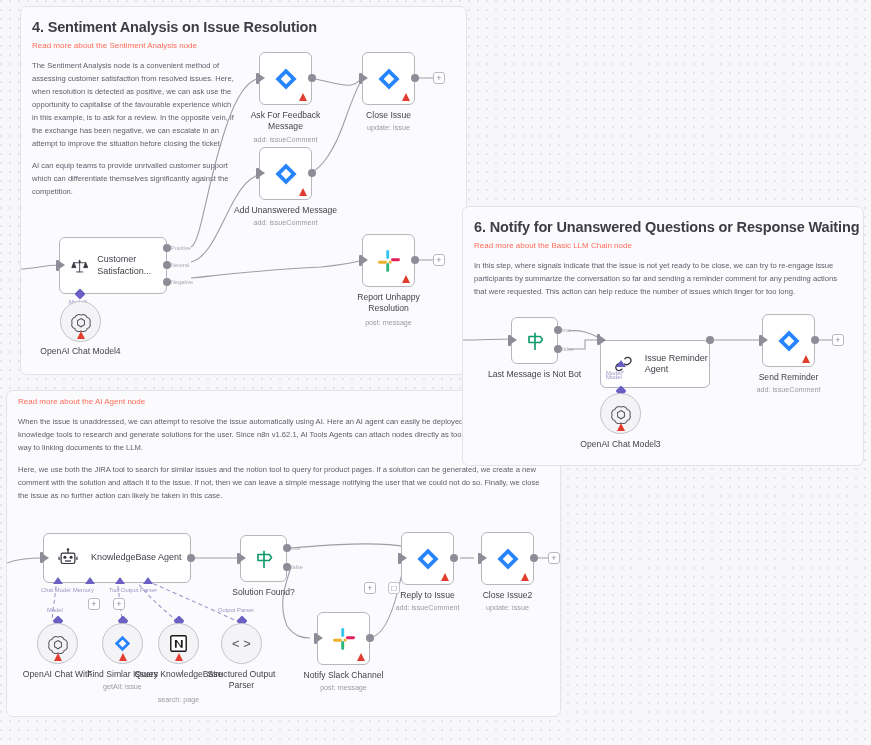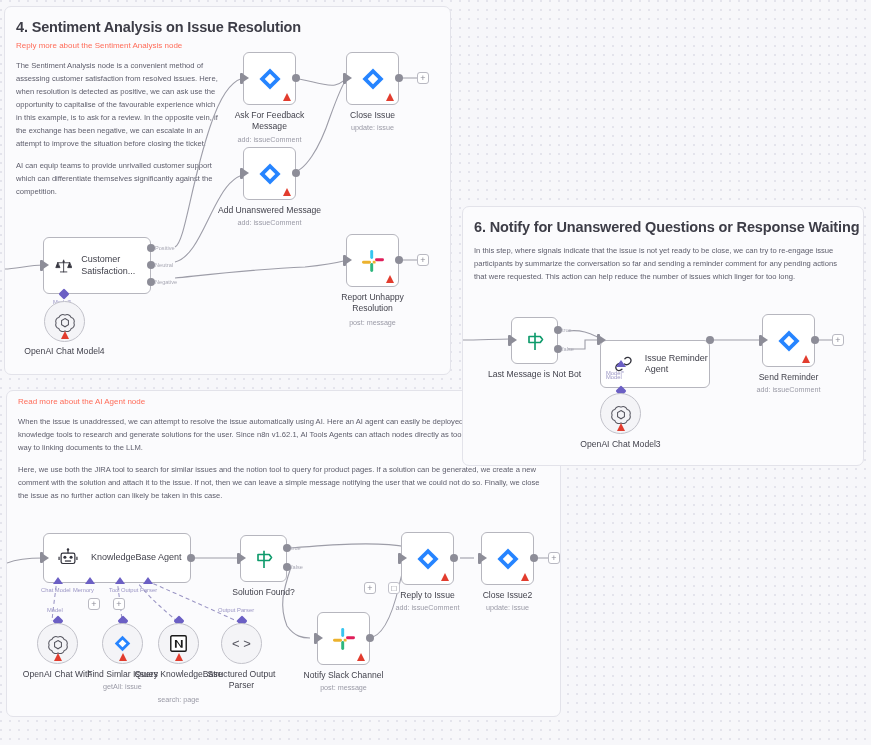--- a/index.html
+++ b/index.html
@@ -16,21 +16,21 @@
     overflow:hidden;
   }
 
   .panel{
     position:absolute;
     background:#fbfbfd;
     border:1px solid #e3e3ea;
     border-radius:7px;
     overflow:hidden;
   }
-  #panel-4 { left:4px;  top:6px;   width:447px; height:369px; z-index:2; }
+  #panel-4 { left:20px;  top:6px;   width:447px; height:369px; z-index:2; }
   #panel-5 { left:6px;  top:390px; width:555px; height:327px; z-index:2; }
   #panel-6 { left:462px;top:206px; width:402px; height:260px; z-index:3; }
 
   .p-head{
     font-size:14.5px; font-weight:bold; color:#3d3d47;
     margin:12px 0 0 11px; letter-spacing:-0.15px;
   }
   .p-link{
     font-size:8px; color:#ff6d5a; margin:6px 0 0 11px;
   }
@@ -127,21 +127,21 @@
   .signpost{ width:24px;height:24px; }
   .openai{ width:22px;height:22px; }
   .notion{ width:19px;height:19px; }
   .code{ font-size:13px;color:#55555f; font-family:"Liberation Sans",sans-serif; }
 </style>
 </head>
 <body>
 
 <div class="panel" id="panel-4">
   <div class="p-head">4. Sentiment Analysis on Issue Resolution</div>
-  <div class="p-link">Reply more about the Sentiment Analysis node</div>
+  <div class="p-link">Read more about the Sentiment Analysis node</div>
   <div class="p-body">The Sentiment Analysis node is a convenient method of assessing customer satisfaction from resolved issues. Here, when resolution is detected as positive, we can ask use the opportunity to capitalise of the favourable experience which in this example, is to ask for a review. In the opposite vein, if the exchange has been negative, we can escalate in an attempt to improve the situation before closing the ticket.</div>
   <div class="p-body">AI can equip teams to provide unrivalled customer support which can differentiate themselves significantly against the competition.</div>
 
   <div class="canvas">
     <svg class="edges" width="447" height="369">
       <g fill="none" stroke="#9d9da8" stroke-width="1.1">
         <path d="M170,240 C180,235 185,180 205,120 C215,90 225,75 238,71"></path>
         <path d="M170,255 C190,250 200,215 215,190 C225,172 235,167 245,166"></path>
         <path d="M170,271 C200,268 250,262 300,260 C320,258 335,255 343,253"></path>
         <path d="M285,71 C300,71 318,80 330,78 C336,77 338,74 341,72"></path>
@@ -437,20 +437,21 @@
       <span class="port" style="right:-4px; top:22px;"></span>
       <div class="ntitle" style="top:58px;">Close Issue2</div>
       <div class="nsub" style="top:71px;">update: issue</div>
       <span class="plus" style="left:67px; top:20px;">+</span>
     </div>
   </div>
 </div>
 
 <div class="panel" id="panel-6">
   <div class="p-head">6. Notify for Unanswered Questions or Response Waiting</div>
+  <div class="p-link">Read more about the Basic LLM Chain node</div>
   <div class="p-body">In this step, where signals indicate that the issue is not yet ready to be close, we can try to re-engage issue participants by summarize the conversation so far and sending a reminder comment for any pending actions that were requested. This action can help reduce the number of issues which linger for too long.</div>
 
   <div class="canvas">
     <svg class="edges" width="402" height="260">
       <g fill="none" stroke="#9d9da8" stroke-width="1.1">
         <path d="M0,133 C15,133 35,132 48,132"></path>
         <path d="M105,124 C120,122 130,128 137,131"></path>
         <path d="M105,142 C112,142 118,142 122,142 L122,133 L137,133"></path>
         <path d="M246,133 L299,133"></path>
         <path d="M352,133 L369,133"></path>

